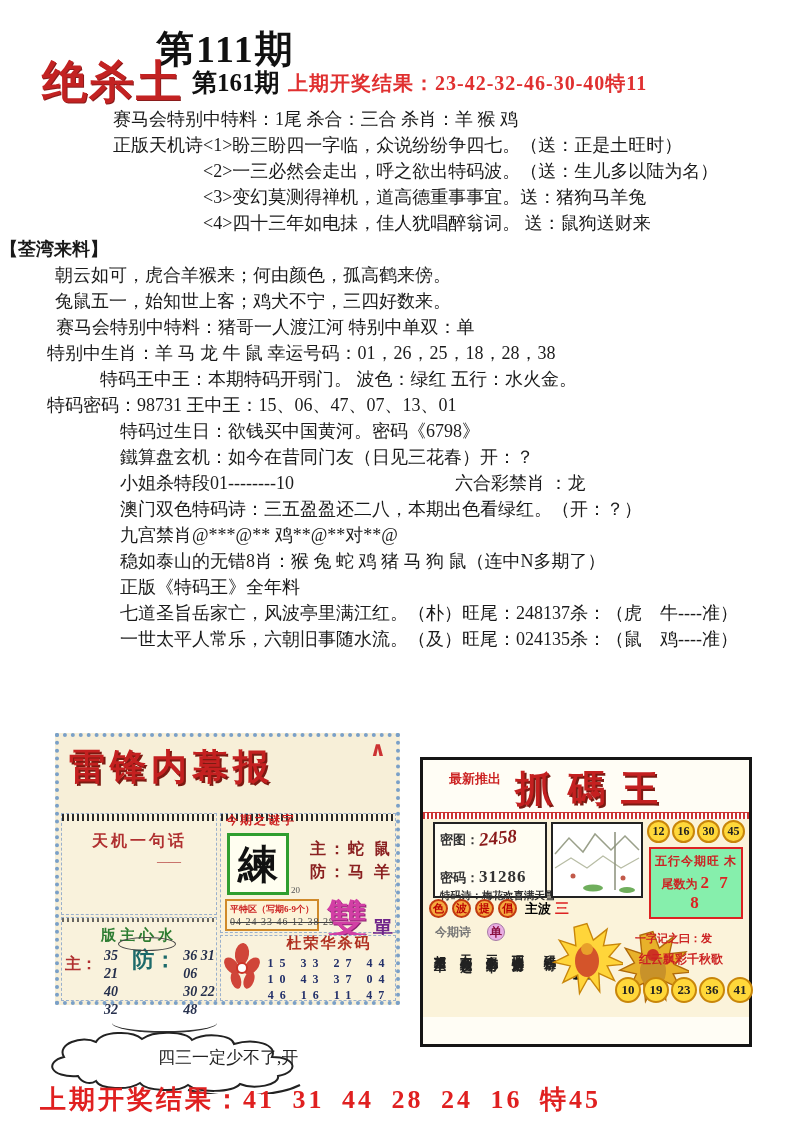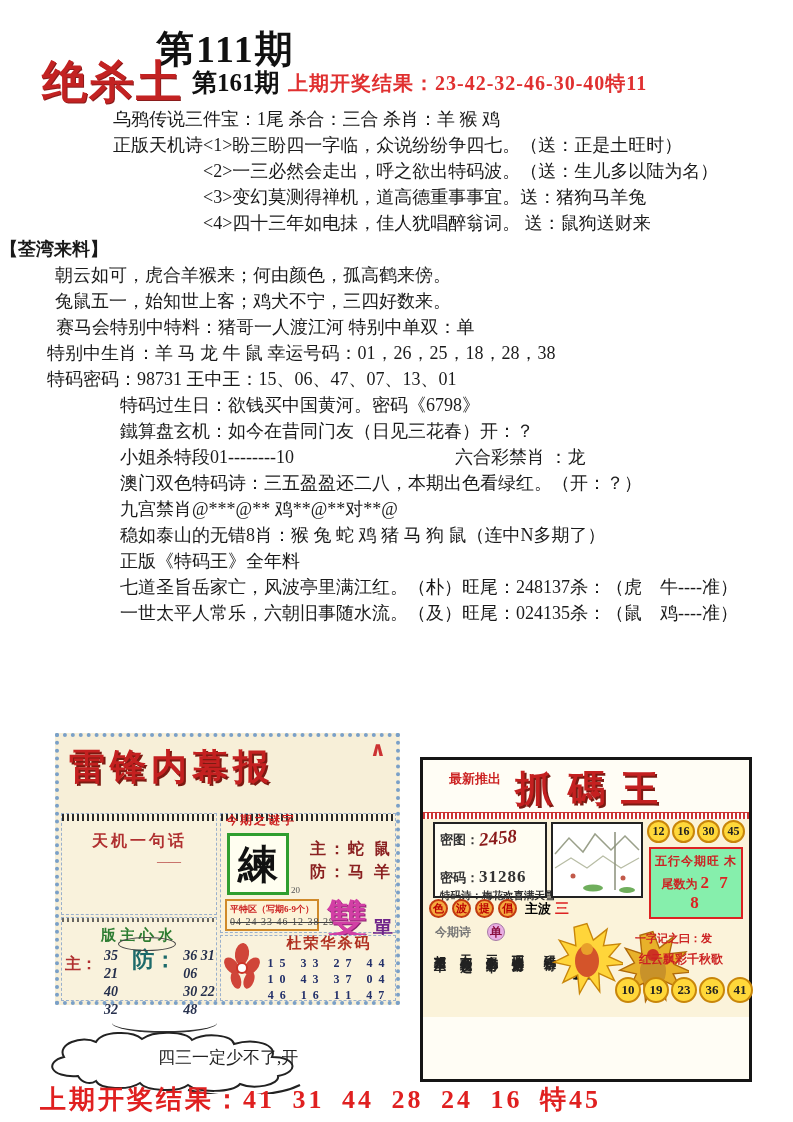--- a/index.html
+++ b/index.html
@@ -64,21 +64,21 @@
   .pingte-title{font-size:9px;font-weight:bold;color:#c22;white-space:nowrap;}
   .pingte-nums{font-size:10px;color:#444;text-decoration:line-through;letter-spacing:1px;white-space:nowrap;}
   .shuang{font-size:40px;font-weight:bold;color:#d23fa5;line-height:40px;margin-left:8px;text-shadow:1px 1px 0 #8a2070;}
   .dan-big{font-size:20px;font-weight:bold;color:#70258a;margin:16px 0 0 6px;}
   .lp-shama{left:161px;top:198px;width:176px;height:66px;position:absolute;box-sizing:border-box;
     border:1px dashed #9ab0cc;background:#f9f2dc;display:flex;align-items:center;}
   .shama-right{flex:1;}
   .shama-title{font-size:15px;font-weight:bold;color:#b03020;letter-spacing:2px;text-align:center;margin:0 0 2px;}
   .shama-rows{font-size:12px;font-weight:bold;color:#23306a;letter-spacing:6px;line-height:16px;text-align:center;}
   
-  .poster-right{left:420px;top:757px;width:332px;height:325px;box-sizing:border-box;
+  .poster-right{left:420px;top:757px;width:332px;height:290px;box-sizing:border-box;
     background:#fffdf5;border:3px solid #151515;}
   .rp-promo{position:absolute;left:26px;top:10px;font-size:13px;font-weight:bold;color:#c22;}
   .rp-title{position:absolute;left:92px;top:4px;font-size:37px;font-weight:bold;color:#c42020;
     letter-spacing:16px;text-shadow:2px 2px 0 #7c1a12;white-space:nowrap;}
   .rp-divider{position:absolute;left:0;top:52px;width:326px;height:7px;
     background:repeating-linear-gradient(90deg,#c33 0 2px,#fff 2px 4px);border-top:1px solid #c33;border-bottom:1px solid #c33;}
   .rp-content{position:absolute;left:0;top:59px;width:326px;height:198px;background:#fbf3da;}
   .rp-boxA{position:absolute;left:10px;top:3px;width:114px;height:76px;box-sizing:border-box;
     border:2px solid #222;background:#fffdf2;padding:3px 5px;}
   .mitu-row{font-size:13px;font-weight:bold;color:#333;}
@@ -125,35 +125,36 @@
 </style>
 </head>
 <body>
 
 <div class="abs issue-big">第111期</div>
 <div class="abs brand">绝杀土</div>
 <div class="abs issue-small">第161期</div>
 <div class="abs last-top">上期开奖结果：23-42-32-46-30-40特11</div>
 
 <div class="textblock">
-  <p class="in-crow">乌鸦传说三件宝：1尾 杀合：三合 杀肖：羊 猴 鸡</p>
+  <p class="in-crow">赛马会特别中特料：1尾 杀合：三合 杀肖：羊 猴 鸡</p>
   <div class="tianji-row">
     <span class="tianji-label">正版天机诗</span>
     <div class="poems">
       <p>&lt;1&gt;盼三盼四一字临，众说纷纷争四七。（送：正是土旺时）</p>
       <p>&lt;2&gt;一三必然会走出，呼之欲出特码波。（送：生儿多以陆为名）</p>
       <p>&lt;3&gt;变幻莫测得禅机，道高德重事事宜。送：猪狗马羊兔</p>
       <p>&lt;4&gt;四十三年如电抺，佳人犹唱醉翁词。 送：鼠狗送财来</p>
     </div>
   </div>
   <p class="q-title">【荃湾来料】</p>
   <p class="in-a">朝云如可，虎合羊猴来；何由颜色，孤高鹤来傍。</p>
   <p class="in-a">兔鼠五一，始知世上客；鸡犬不宁，三四好数来。</p>
   <p class="in-c">赛马会特别中特料：猪哥一人渡江河 特别中单双：单</p>
   <p class="in-0">特别中生肖：羊 马 龙 牛 鼠 幸运号码：01，26，25，18，28，38</p>
+  <p class="in-b">特码王中王：本期特码开弱门。 波色：绿红 五行：水火金。</p>
   <p class="in-0">特码密码：98731 王中王：15、06、47、07、13、01</p>
   <p class="in-d">特码过生日：欲钱买中国黄河。密码《6798》</p>
   <p class="in-d">鐵算盘玄机：如今在昔同门友（日见三花春）开：？</p>
   <p class="in-d flexline">
     <span>小姐杀特段01--------10</span>
     <span class="jinxiao">六合彩禁肖 ：龙</span>
   </p>
   <p class="in-d">澳门双色特码诗：三五盈盈还二八，本期出色看绿红。（开：？）</p>
   <p class="in-d">九宫禁肖@***@** 鸡**@**对**@</p>
   <p class="in-d">稳如泰山的无错8肖：猴 兔 蛇 鸡 猪 马 狗 鼠（连中N多期了）</p>

